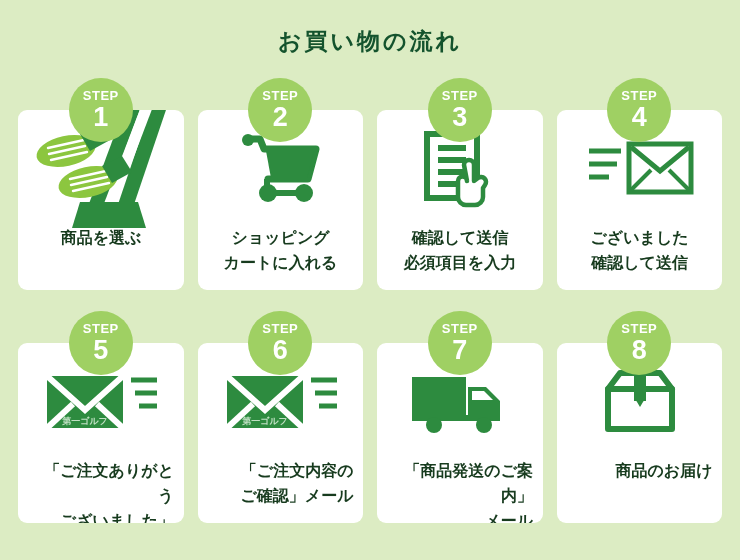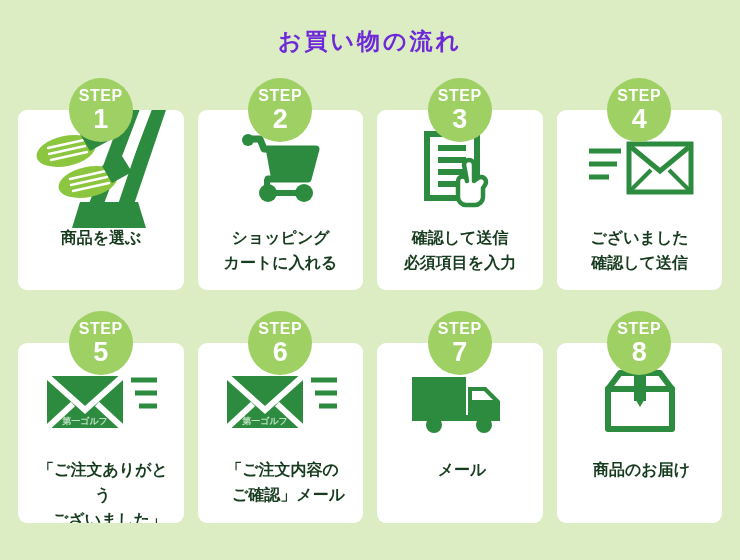--- a/index.html
+++ b/index.html
@@ -20,21 +20,21 @@
     box-sizing: border-box;
   }
   .page-title {
     position: absolute;
     top: 26px;
     left: 0;
     width: 740px;
     text-align: center;
     font-size: 23px;
     font-weight: bold;
-    color: #6d28d9;
+    color: #14532d;
     letter-spacing: 3px;
   }
   .grid {
     position: absolute;
     top: 110px;
     left: 18px;
     width: 704px;
     display: flex;
     flex-direction: column;
     gap: 53px;
@@ -69,21 +69,21 @@
     background: #9fd063;
     color: #ffffff;
     display: flex;
     flex-direction: column;
     align-items: center;
     justify-content: center;
     z-index: 5;
     line-height: 1;
   }
   .badge-word {
-    font-size: 16px;
+    font-size: 13px;
     font-weight: bold;
     letter-spacing: 0.5px;
     margin-bottom: 2px;
   }
   .badge-num {
     font-size: 27px;
     font-weight: bold;
   }
   .icon-area {
     position: absolute;
@@ -103,23 +103,22 @@
     width: 166px;
     padding: 0 10px;
     box-sizing: border-box;
     text-align: center;
     font-size: 16px;
     font-weight: bold;
     color: #173b1e;
     line-height: 1.55;
   }
   .caption.left {
-    text-align: center;
+    text-align: right;
     padding-left: 14px;
-    font-family: Liberation Mono, monospace;
   }
   .caption .l2 {
     display: block;
   }
   .caption .l2.indent {
     padding-left: 12px;
   }
 </style>
 </head>
 <body>
@@ -309,20 +308,21 @@
             <svg width="104" height="66" viewBox="0 0 104 66" aria-hidden="true">
               <rect x="4" y="8" width="54" height="38" fill="#2d8b3f"></rect>
               <path d="M60 18 h18 l14 14 v14 h-32 z" fill="#2d8b3f"></path>
               <path d="M64 22 h12 l9 9 h-21 z" fill="#ffffff"></path>
               <rect x="4" y="46" width="88" height="6" fill="#2d8b3f"></rect>
               <circle cx="26" cy="56" r="8" fill="#2d8b3f"></circle>
               <circle cx="76" cy="56" r="8" fill="#2d8b3f"></circle>
             </svg>
           </div>
           <div class="caption left">
+            <span>「商品発送のご案内」</span>
             <span class="l2">メール</span>
           </div>
         </div>
         <div class="badge">
           <span class="badge-word">STEP</span>
           <span class="badge-num">7</span>
         </div>
       </div>
 
       <div class="card">

